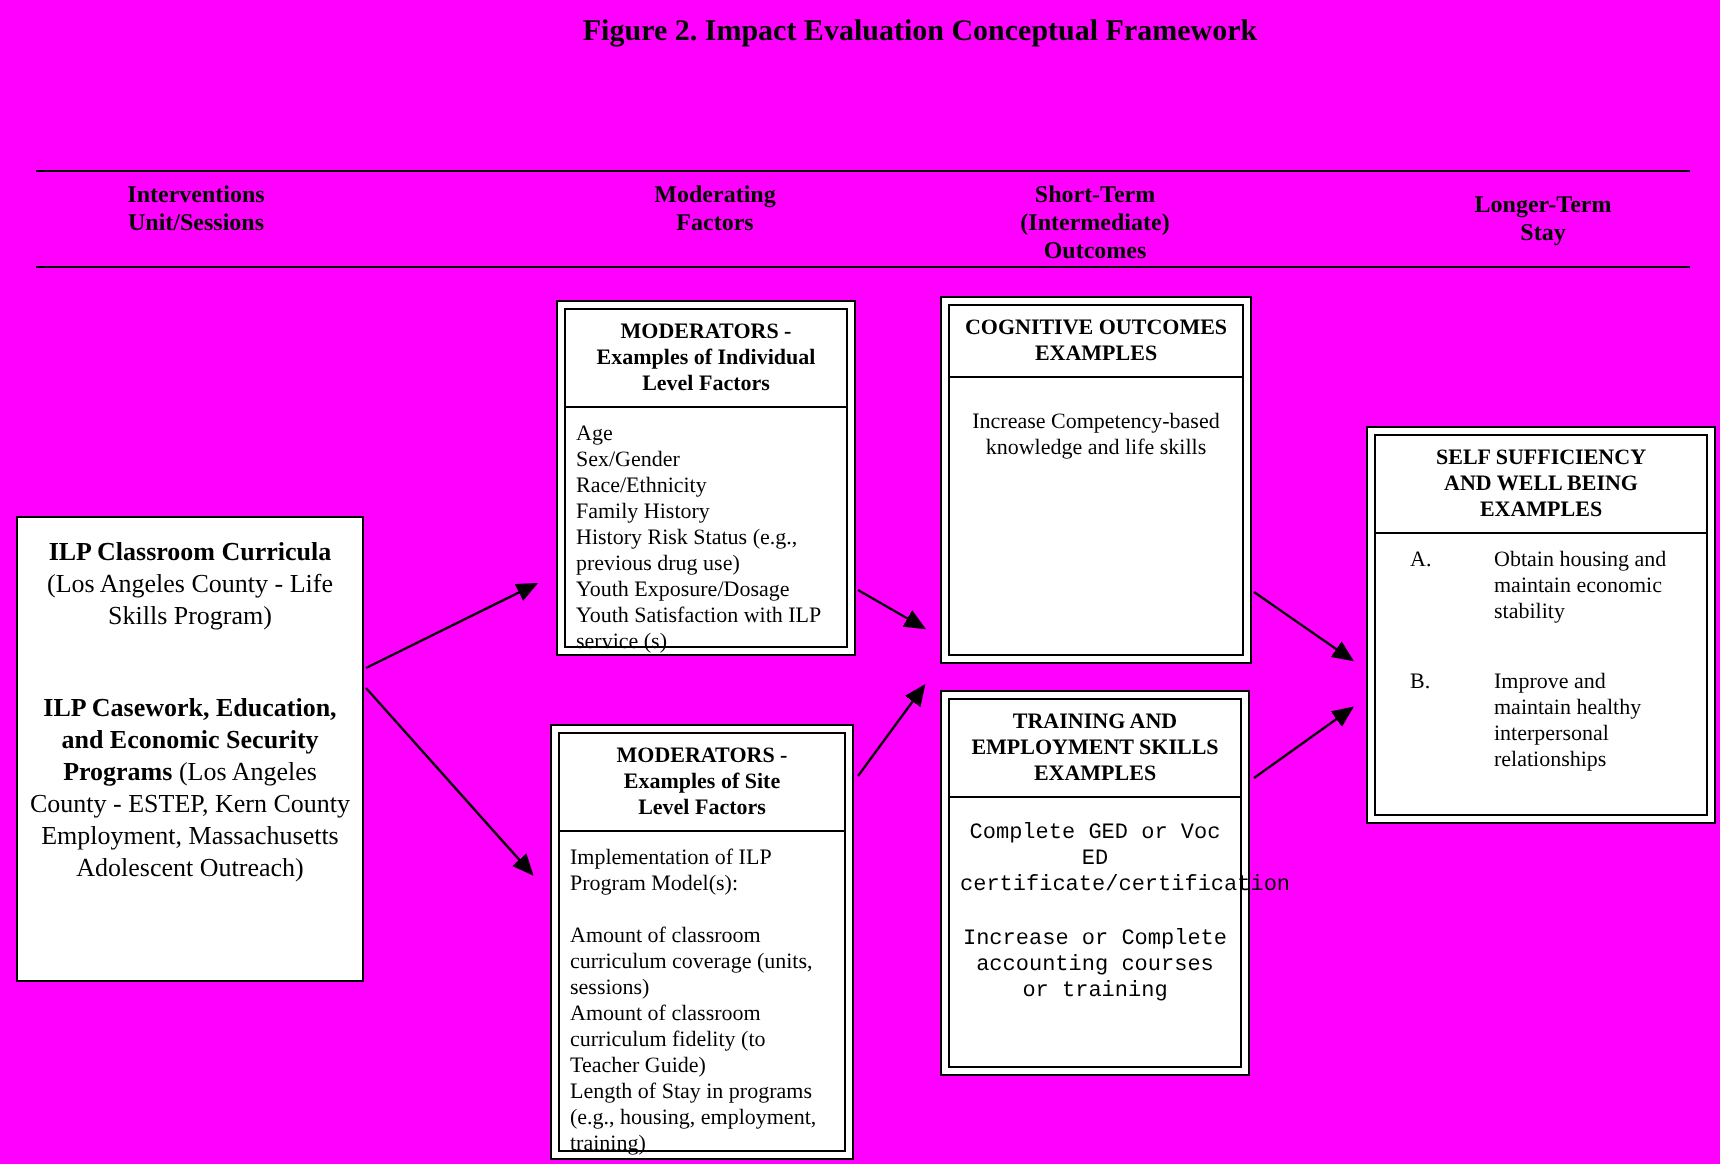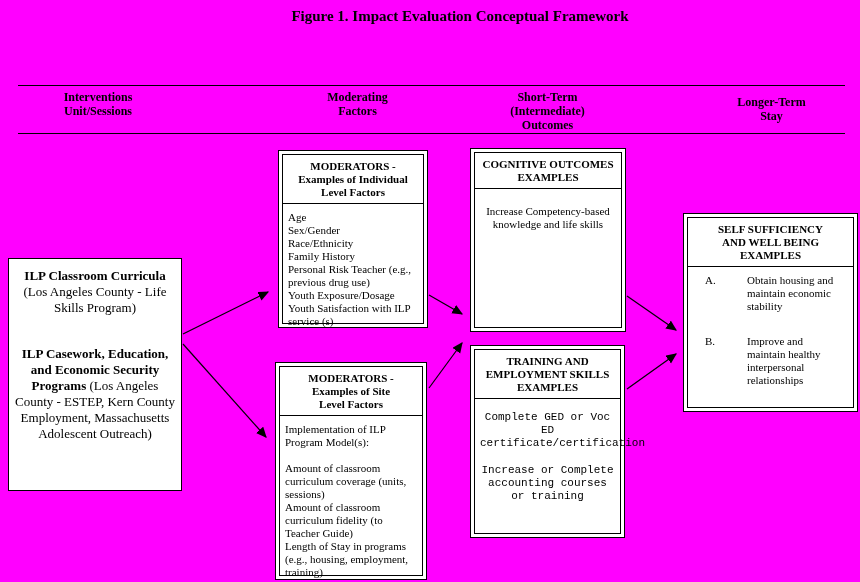--- a/index.html
+++ b/index.html
@@ -70,21 +70,21 @@
   .ss-text { flex: 1; padding-right: 2px; }
   .ss-row + .ss-row { margin-top: 22px; }
   .gap14 { margin-top: 14px; }
   svg.arrows { left:0; top:0; pointer-events:none; }
 </style>
 </head>
 <body>
 
 <div class="stage">
 
-  <div class="abs title">Figure 1. Impact Evaluation Conceptual Framework</div>
+  <div class="abs title">Figure 2. Impact Evaluation Conceptual Framework</div>
 
   <div class="abs rule" style="left:18px; top:85px; width:827px;"></div>
   <div class="abs rule" style="left:18px; top:133px; width:827px;"></div>
 
   <div class="abs colhead" style="left:18px; top:90px; width:160px;">
     <div>Interventions</div>
     <div>Unit/Sessions</div>
   </div>
   <div class="abs colhead" style="left:280px; top:90px; width:155px;">
     <div>Moderating</div>
@@ -115,21 +115,21 @@
       <div class="hdr">
         <div>MODERATORS -</div>
         <div>Examples of Individual</div>
         <div>Level Factors</div>
       </div>
       <div class="bdy">
         <div class="mod-item">Age</div>
         <div class="mod-item">Sex/Gender</div>
         <div class="mod-item">Race/Ethnicity</div>
         <div class="mod-item">Family History</div>
-        <div class="mod-item">Personal Risk Teacher (e.g., previous drug use)</div>
+        <div class="mod-item">History Risk Status (e.g., previous drug use)</div>
         <div class="mod-item">Youth Exposure/Dosage</div>
         <div class="mod-item">Youth Satisfaction with ILP service (s)</div>
       </div>
     </div>
   </div>
 
   <div class="abs dbox" style="left:275px; top:362px; width:152px; height:218px;">
     <div class="inner">
       <div class="hdr">
         <div>MODERATORS -</div>

